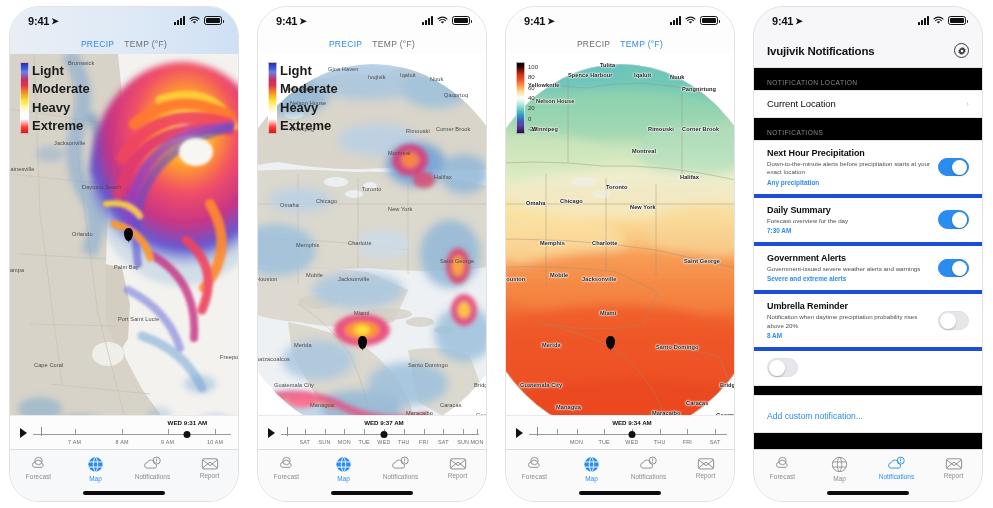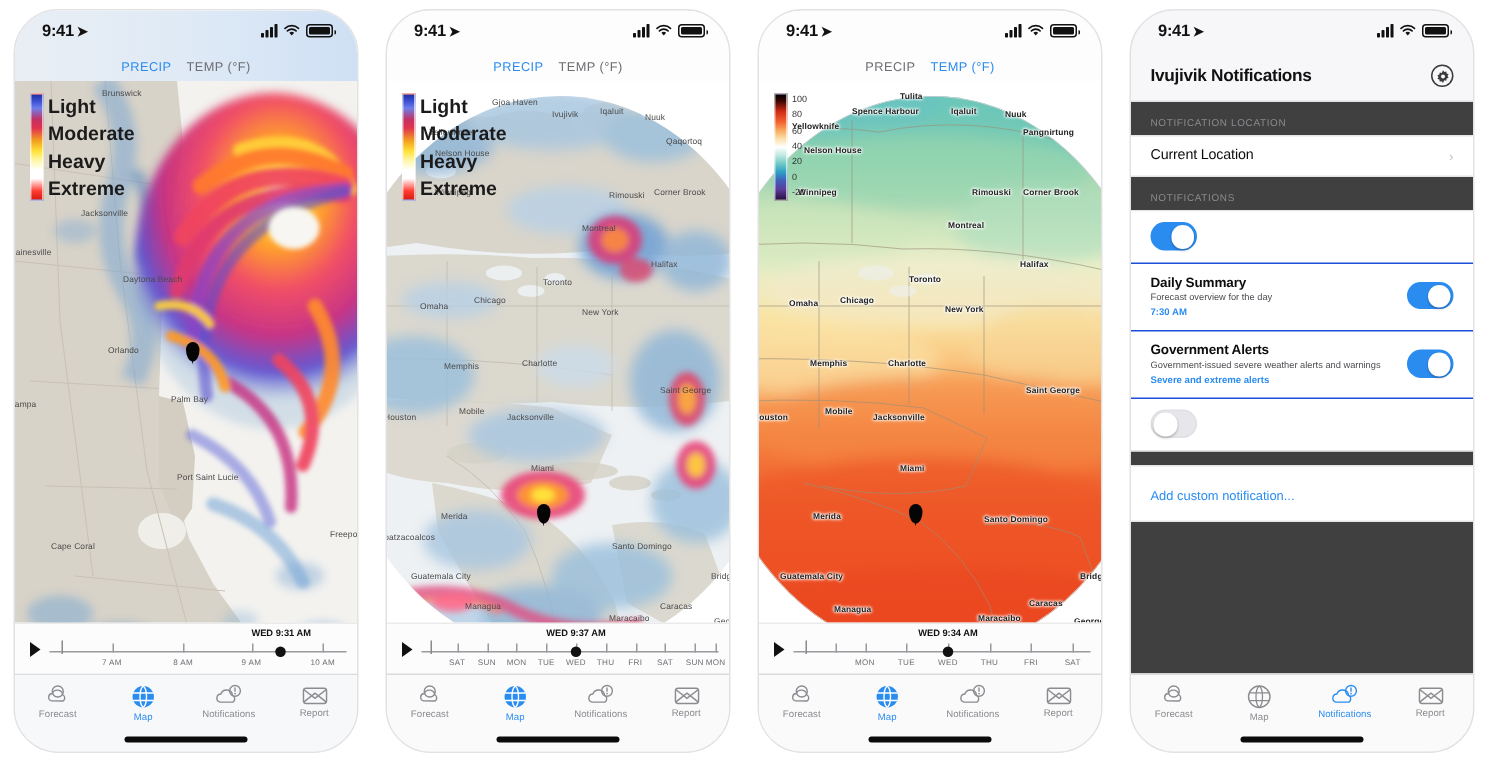--- a/index.html
+++ b/index.html
@@ -250,21 +250,21 @@
     justify-content: space-between;
     padding: 0 13px 0 13px;
     border-bottom: 1px solid #e1e1e6;
   }
   .ntitle { font-size: 11.5px; font-weight: bold; color: #111; letter-spacing: -0.2px; }
   .gear {
     width: 15px; height: 15px; border-radius: 50%;
     border: 1.2px solid #3a3a3c;
     display: flex; align-items: center; justify-content: center;
   }
-  .nbody { flex: 1 1 auto; overflow: hidden; background: #404040; }
+  .nbody { flex: 1 1 auto; overflow: hidden; background: #000000; }
   .sechead {
     font-size: 6.6px; color: #8a8a8f;
     letter-spacing: .45px;
     padding: 11px 13px 4px 13px;
   }
   .cell {
     background: #fff;
     padding: 7px 13px 8px 13px;
     border-top: 1px solid #e4e4e9;
     border-bottom: 1px solid #e4e4e9;
@@ -272,21 +272,21 @@
     gap: 6px;
   }
   .cell.item { border-bottom: none; border-top: none; }
   .celltxt { flex: 1 1 auto; min-width: 0; }
   .celltitle { font-size: 9px; font-weight: bold; color: #0d0d0f; letter-spacing: -0.1px; }
   .celltitle.plain { font-weight: normal; font-size: 9.5px; }
   .celldesc { font-size: 6.2px; color: #4d4d52; line-height: 1.35; margin-top: 2px; }
   .cellval { font-size: 6.4px; font-weight: bold; color: #2b8cf0; margin-top: 2px; }
   .chev { color: #c3c3c8; font-size: 9px; flex: 0 0 auto; }
   .grouplist { background: #fff; border-top: 1px solid #e4e4e9; border-bottom: 1px solid #e4e4e9; }
-  .grouplist .cell.item + .cell.item { border-top: 1px solid #1d4ed8; }
+  .grouplist .cell.item + .cell.item { border-top: 4px solid #1d4ed8; }
   .toggle {
     flex: 0 0 auto;
     width: 31px; height: 18.5px;
     border-radius: 10px;
     position: relative;
     background: #e6e6eb;
     border: 1px solid #dfdfe4;
   }
   .toggle.on { background: #2b8cf0; border-color: #2b8cf0; }
   .toggle i {
@@ -964,20 +964,25 @@
             <div class="celltitle plain">Current Location</div>
           </div>
           <div class="chev">›</div>
         </div>
 
         <div class="sechead">NOTIFICATIONS</div>
 
         <div class="grouplist">
 
           <div class="cell item">
+            <div class="celltxt">
+              <div class="celltitle">Next Hour Precipitation</div>
+              <div class="celldesc">Down-to-the-minute alerts before precipitation starts at your exact location</div>
+              <div class="cellval">Any precipitation</div>
+            </div>
             <div class="toggle on">
                 <i></i>
               </div>
           </div>
 
           <div class="cell item">
             <div class="celltxt">
               <div class="celltitle">Daily Summary</div>
               <div class="celldesc">Forecast overview for the day</div>
               <div class="cellval">7:30 AM</div>
@@ -991,20 +996,30 @@
             <div class="celltxt">
               <div class="celltitle">Government Alerts</div>
               <div class="celldesc">Government-issued severe weather alerts and warnings</div>
               <div class="cellval">Severe and extreme alerts</div>
             </div>
             <div class="toggle on">
                 <i></i>
               </div>
           </div>
 
+          <div class="cell item">
+            <div class="celltxt">
+              <div class="celltitle">Umbrella Reminder</div>
+              <div class="celldesc">Notification when daytime precipitation probability rises above 20%</div>
+              <div class="cellval">8 AM</div>
+            </div>
+            <div class="toggle">
+                <i></i>
+              </div>
+          </div>
 
           <div class="cell item">
             <div class="toggle">
                 <i></i>
               </div>
           </div>
 
         </div>
 
         <div class="addrow">

